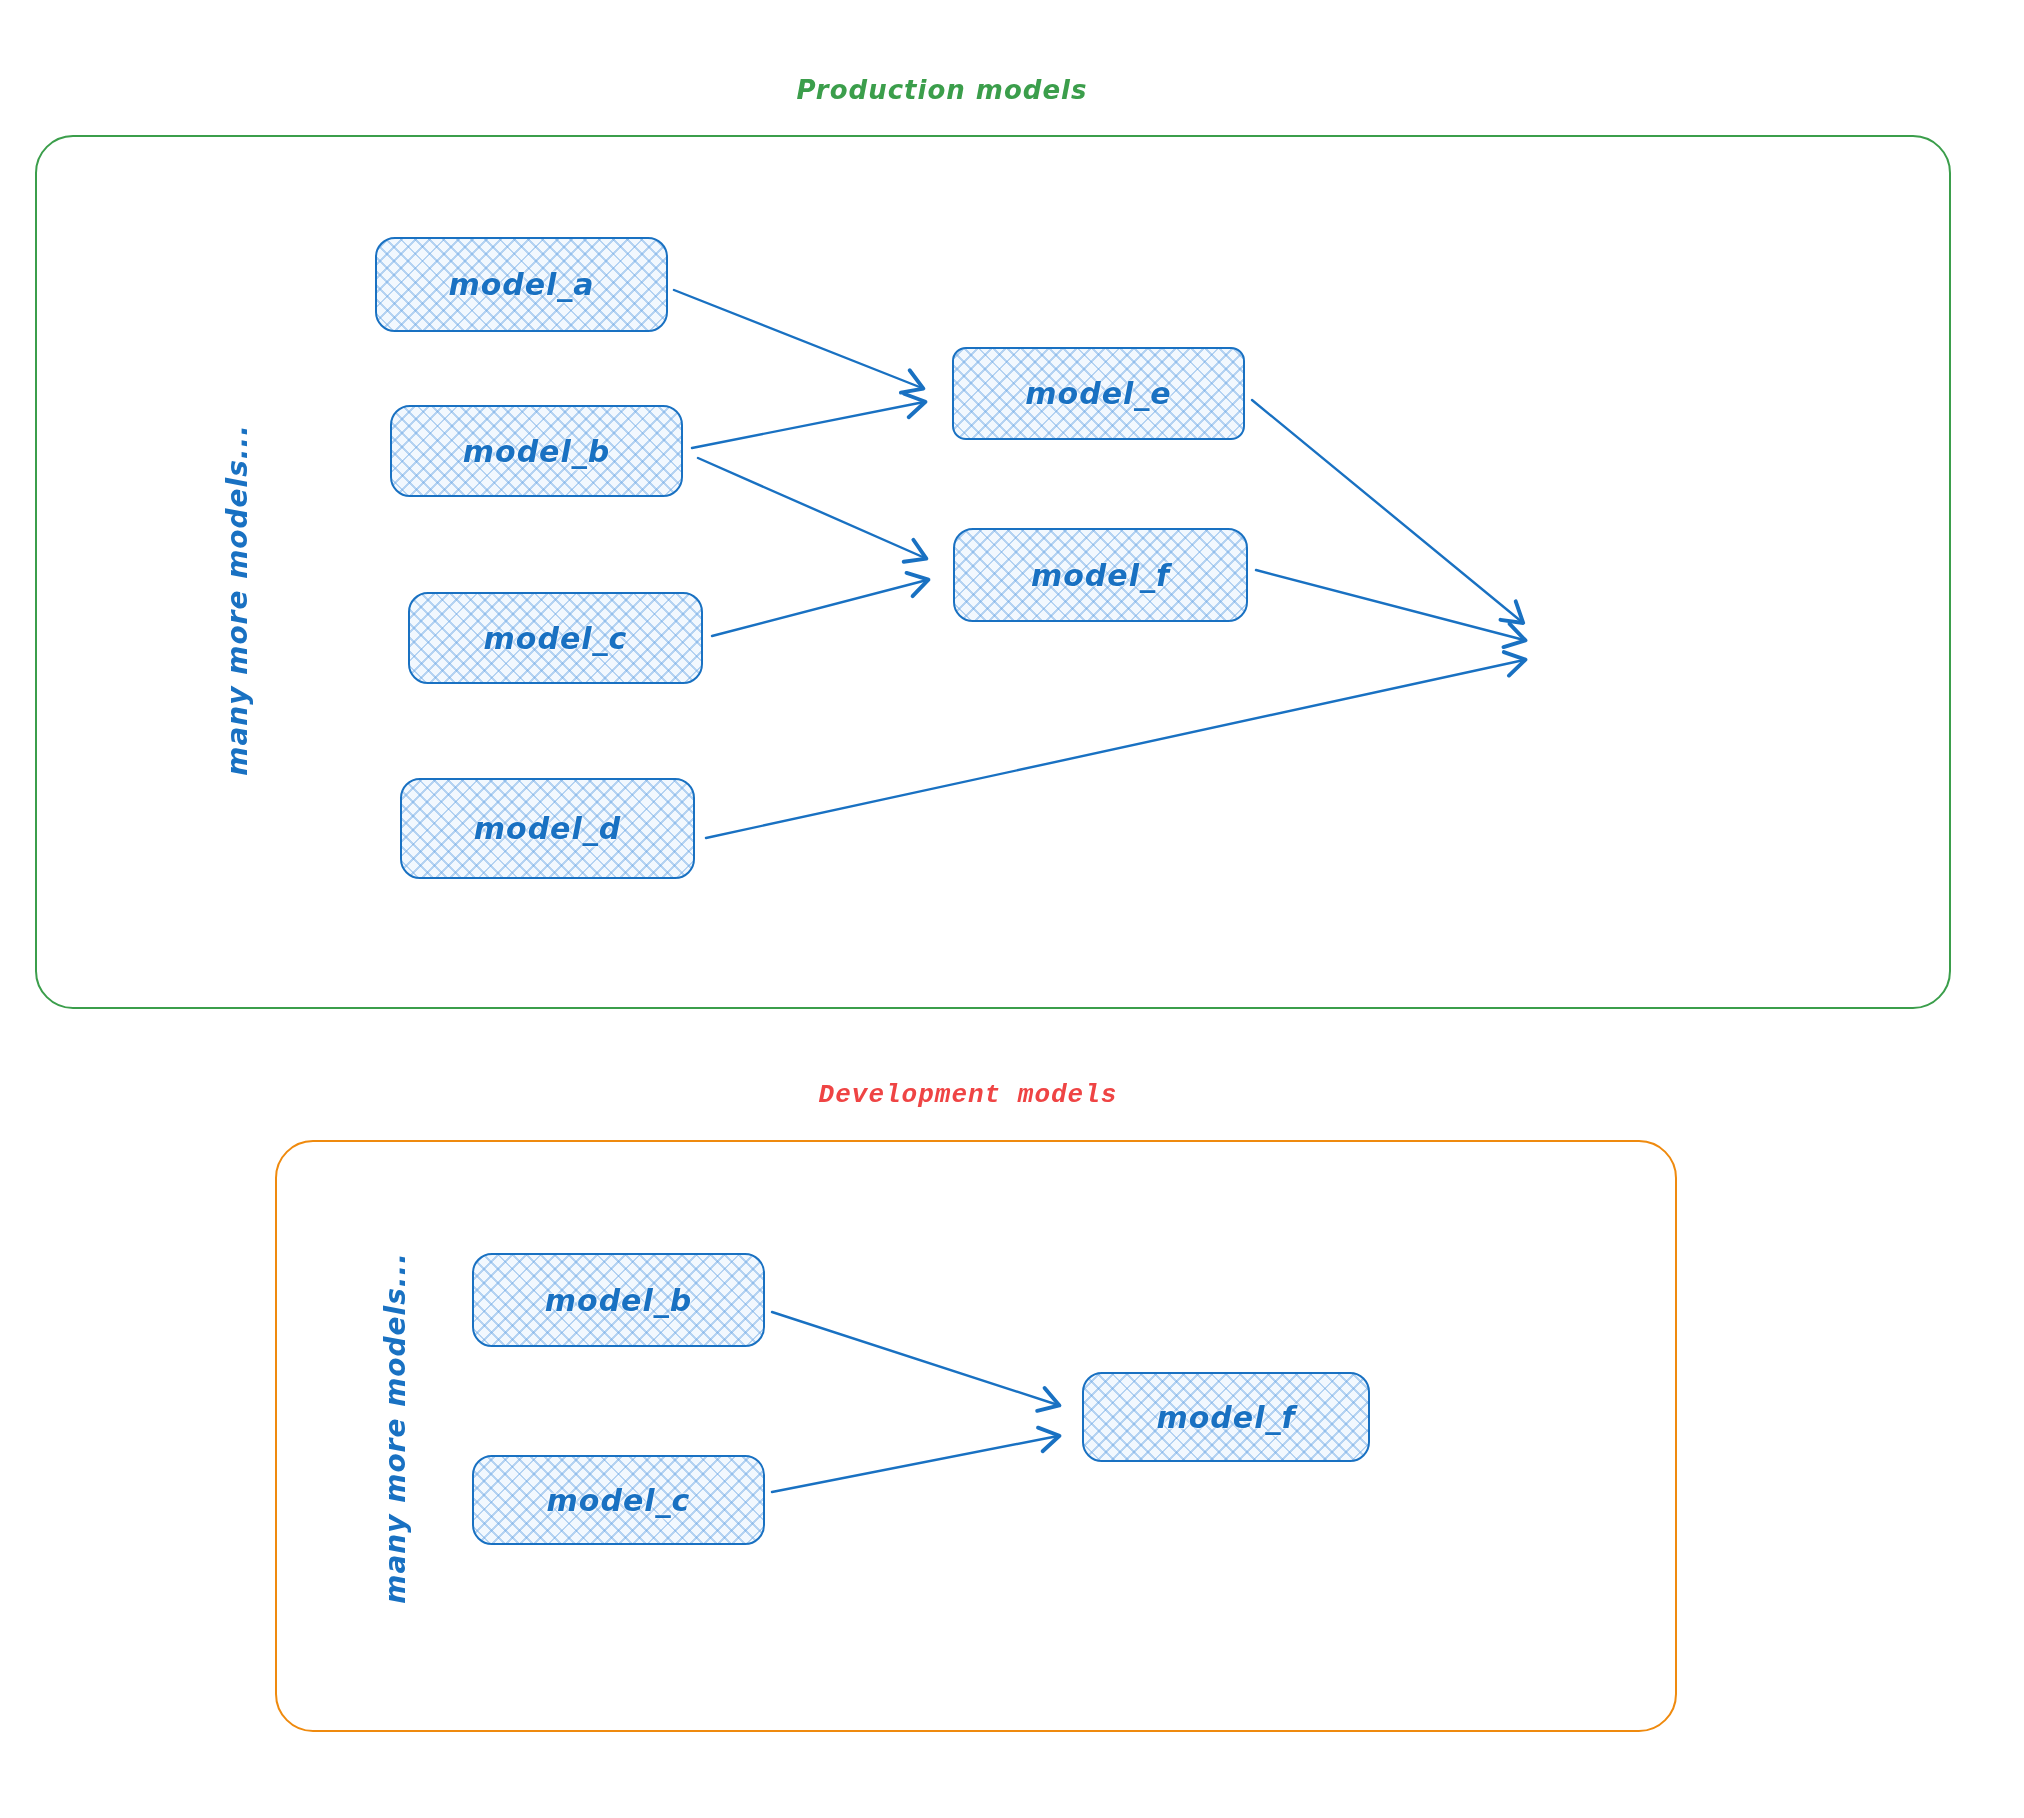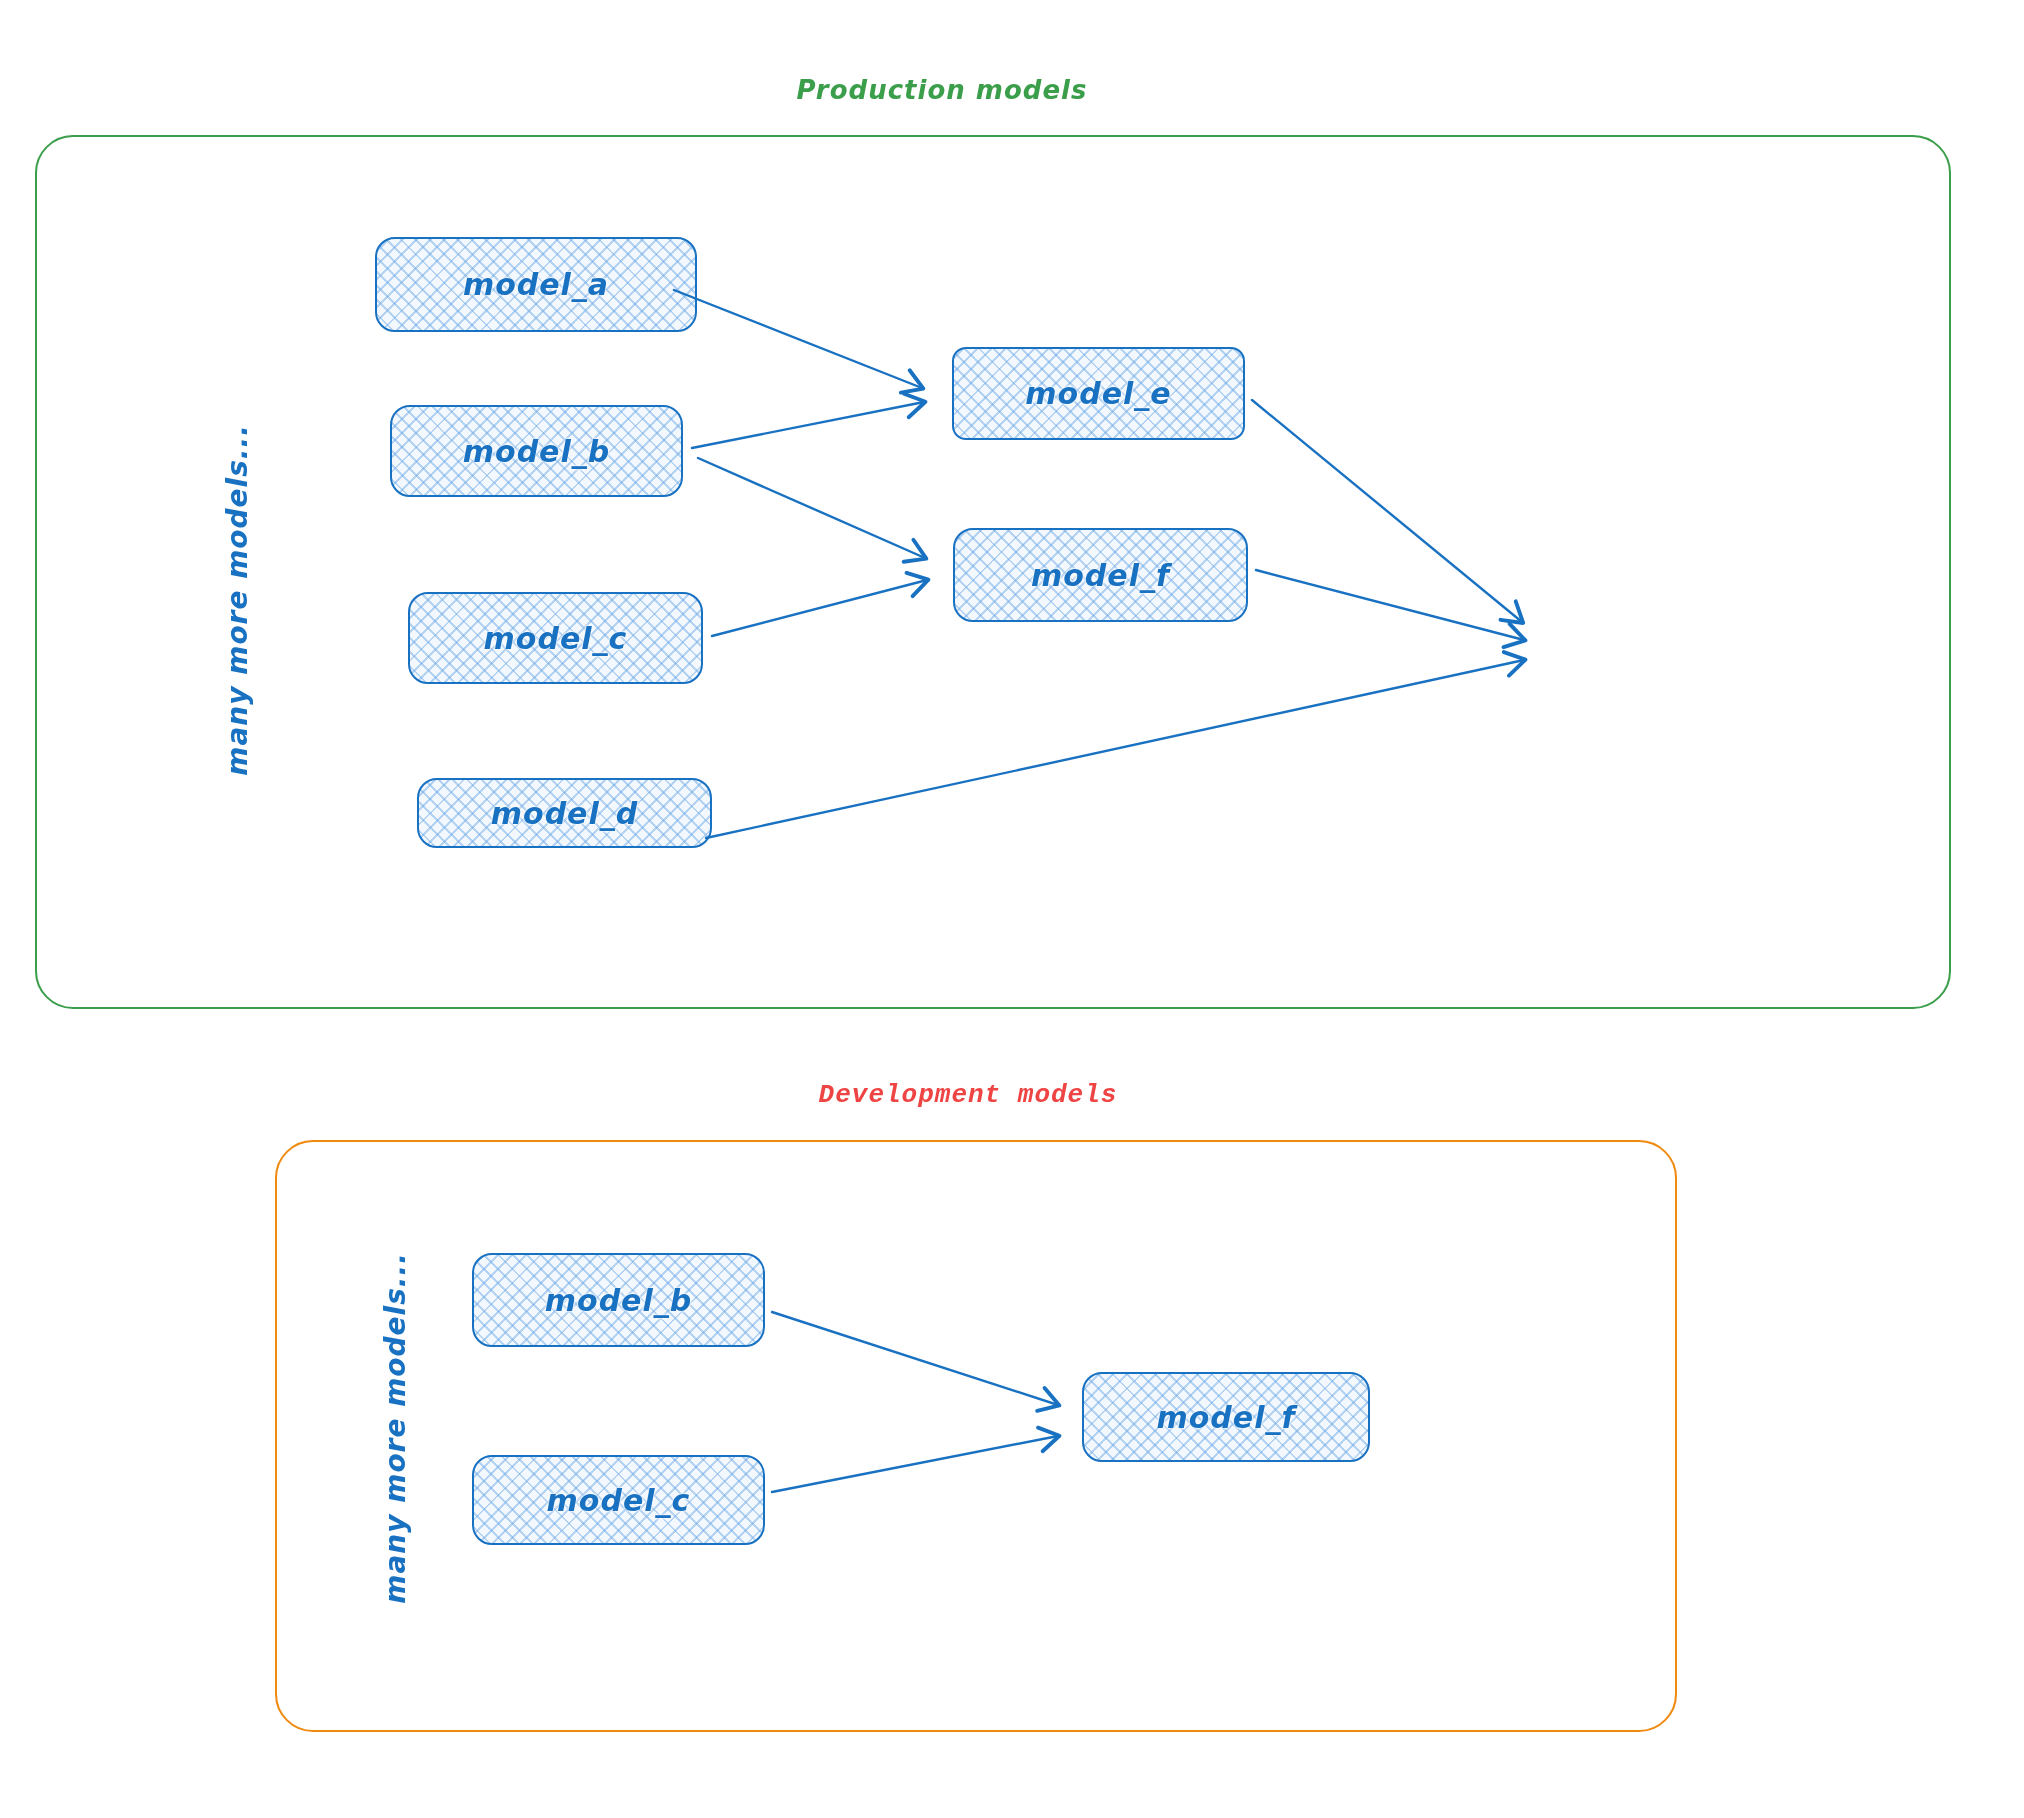--- a/index.html
+++ b/index.html
@@ -78,33 +78,33 @@
 <body>
 
 <div class="canvas">
 
   <div class="section-title title-prod" style="left:942px; top:90px;">Production models</div>
 
   <div class="container-box container-prod" style="left:35px; top:135px; width:1912px; height:870px;"></div>
 
   <div class="side-label" style="left:237px; top:600px;">many more models...</div>
 
-  <div class="node" style="left:375px; top:237px; width:322px; height:95px;">
+  <div class="node" style="left:375px; top:237px; width:293px; height:95px;">
     <span class="node-label">model_a</span>
   </div>
 
   <div class="node" style="left:390px; top:405px; width:293px; height:92px;">
     <span class="node-label">model_b</span>
   </div>
 
   <div class="node" style="left:408px; top:592px; width:295px; height:92px;">
     <span class="node-label">model_c</span>
   </div>
 
-  <div class="node" style="left:400px; top:778px; width:295px; height:70px;margin-left:17px;">
+  <div class="node" style="left:400px; top:778px; width:295px; height:101px;">
     <span class="node-label">model_d</span>
   </div>
 
   <div class="node" style="left:952px; top:347px; width:293px; height:93px;border-radius:14px;">
     <span class="node-label">model_e</span>
   </div>
 
   <div class="node" style="left:953px; top:528px; width:295px; height:94px;">
     <span class="node-label">model_f</span>
   </div>

